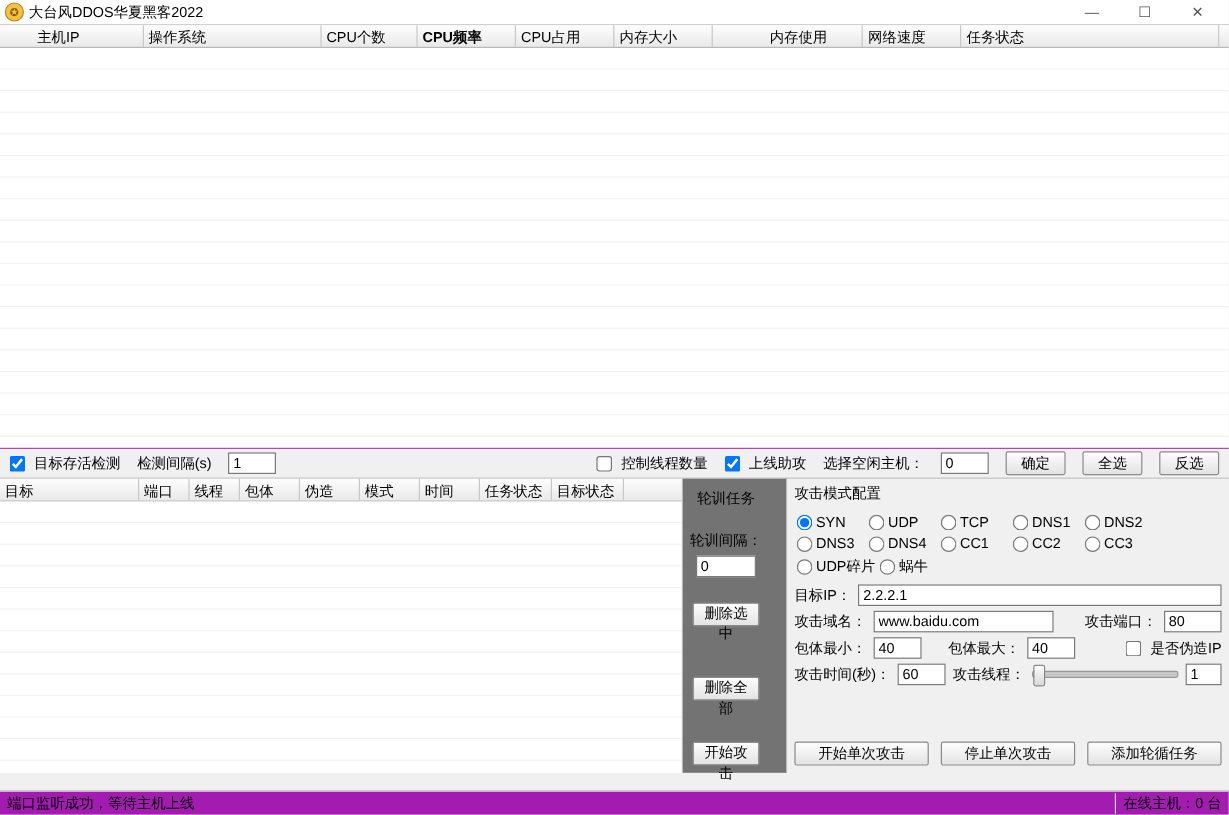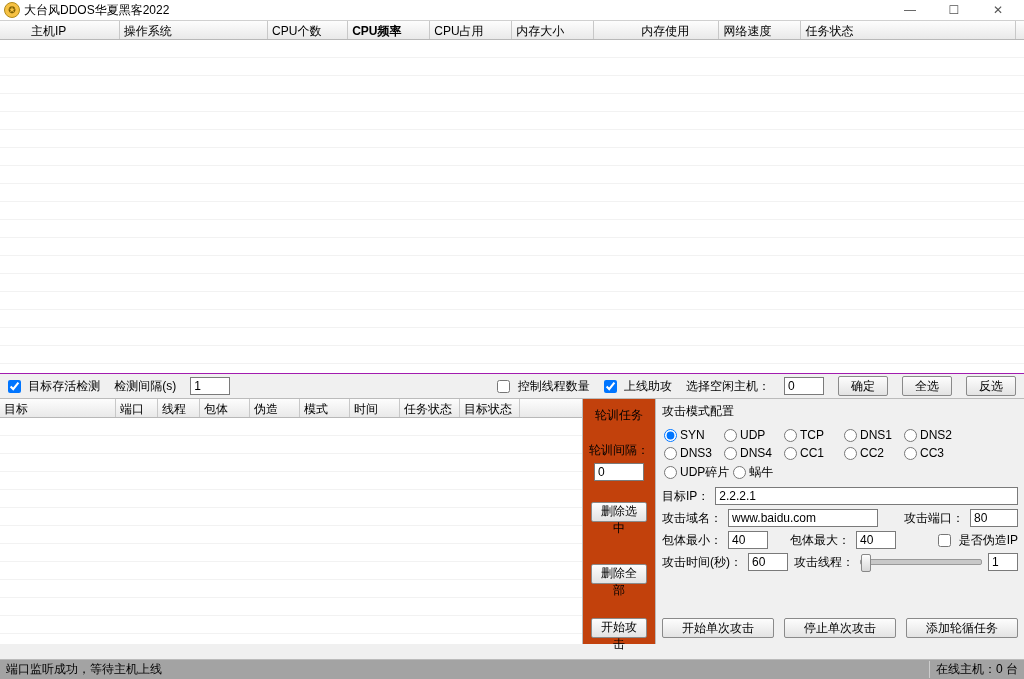--- a/index.html
+++ b/index.html
@@ -92,26 +92,26 @@
   background:#f0f0f0;
 }
 .lower-left{
   flex:1;
   display:flex;flex-direction:column;
   background:#fff;
   border-right:1px solid #bbb;
 }
 .side-col{
   width:64px;
-  padding:4px 4px 0 4px;
+  padding:4px 18px 0 4px;
   display:flex;flex-direction:column;
   align-items:center;
   gap:4px;
   border-right:1px solid #bbb;
-  background:#c2410c;
+  background:#737373;
 }
 .side-col .sideitem{margin-top:4px;}
 .side-col input.small{width:50px;}
 .side-col button.btn{width:56px;min-width:0;margin-top:8px;}
 .side-col .sidegap{flex:1;}
 
 .right-config{
   width:356px;
   padding:4px 6px 0 6px;
   display:flex;flex-direction:column;
@@ -123,21 +123,21 @@
 .radio-item{display:flex;align-items:center;min-width:56px;margin:2px 2px;}
 .radio-item input{margin:0 3px 0 0;}
 .field-row{display:flex;align-items:center;gap:6px;margin-top:0;}
 .field-row label{white-space:nowrap;}
 .field-row input.small{}
 
 .statusbar{
   position:absolute;bottom:0;left:0;right:0;
   height:19px;
   border-top:1px solid #bbb;
-  background:#a3a3a3;
+  background:#a21caf;
   display:flex;align-items:center;
   font-size:12px;
 }
 .status-left{padding:0 6px;flex:1;border-right:1px solid #ccc;}
 .status-right{padding:0 6px;}
 
 .slider{
   flex:1;
   height:4px;
   background:#c8c8c8;

